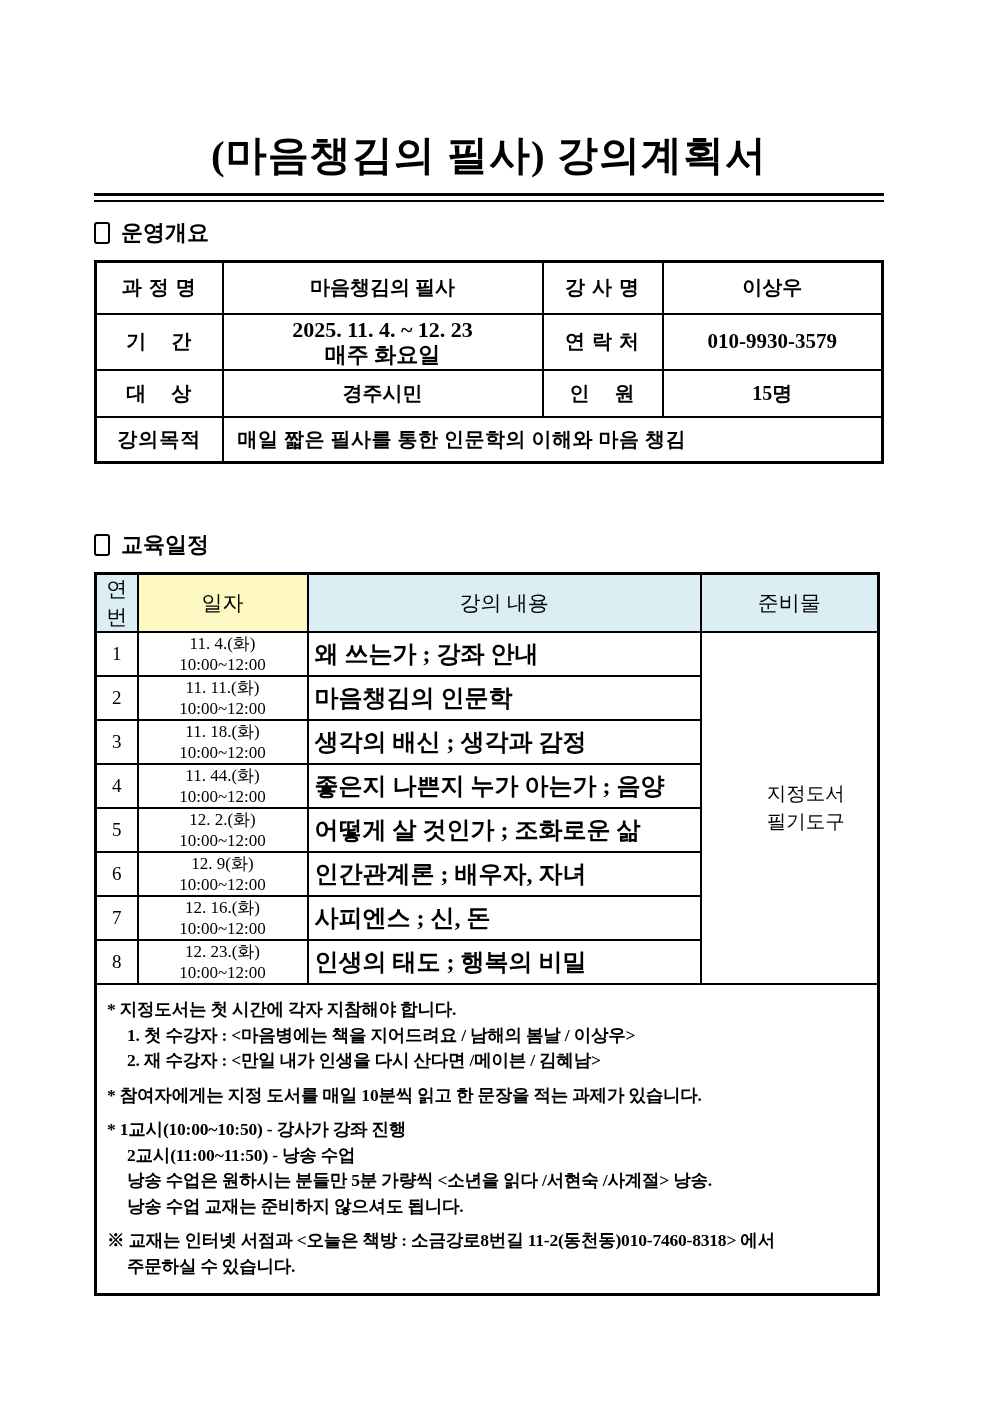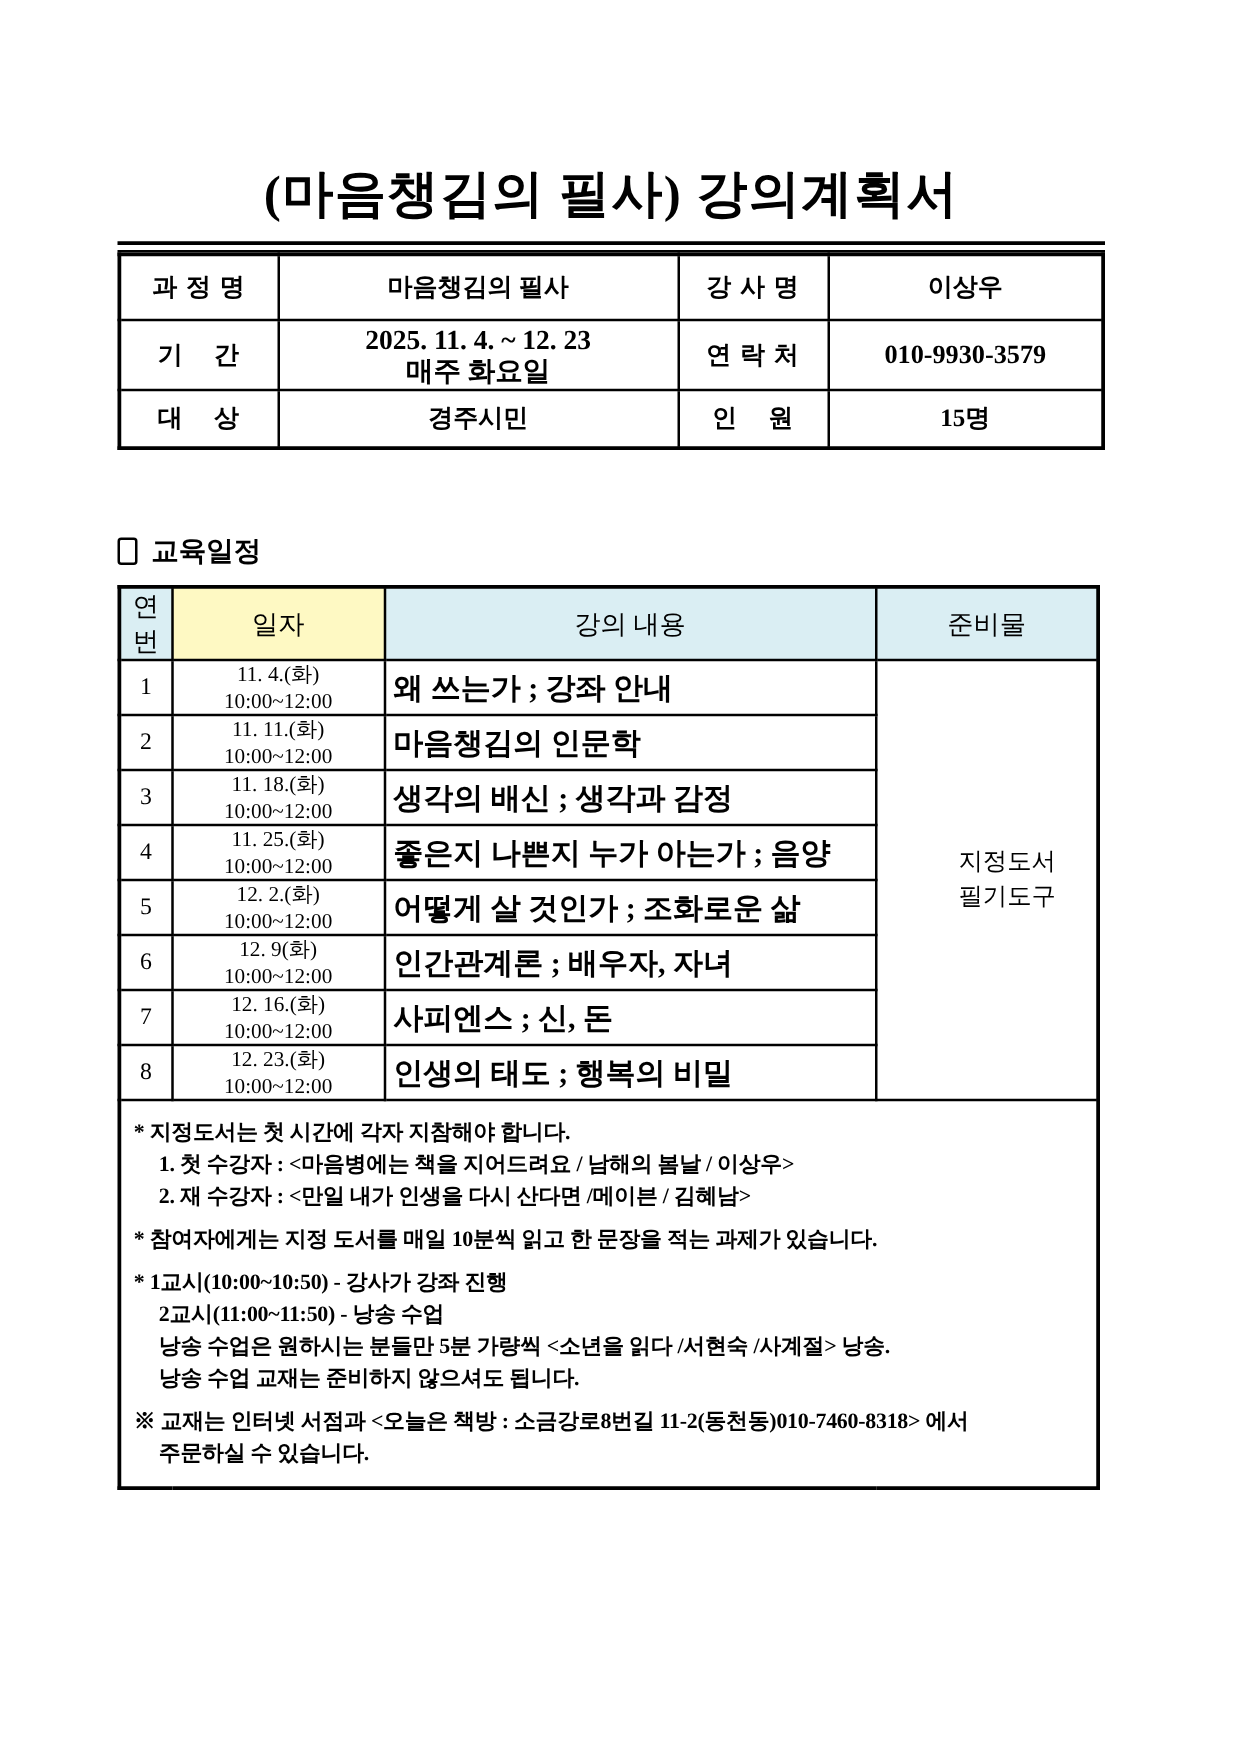--- a/index.html
+++ b/index.html
@@ -79,20 +79,24 @@
 </style>
 </head>
 <body>
 
 <div class="page">
   <div class="inner">
 
     <div class="doc-title">(마음챙김의 필사) 강의계획서</div>
     <div class="title-rule"></div>
 
+    <div class="sec-head">
+      <span class="chk"></span>
+      <span>운영개요</span>
+    </div>
 
     <table class="t1">
       <colgroup>
           <col style="width:127px">
           <col style="width:320px">
           <col style="width:120px">
           <col style="width:220px">
         </colgroup>
       <tbody>
           <tr style="height:52px">
@@ -109,20 +113,24 @@
         </td>
         <td class="lab">연 락 처</td>
         <td class="val2">010-9930-3579</td>
       </tr>
       <tr style="height:47px">
         <td class="lab">대&nbsp;&nbsp;&nbsp;&nbsp;상</td>
         <td>경주시민</td>
         <td class="lab">인&nbsp;&nbsp;&nbsp;&nbsp;원</td>
         <td>15명</td>
       </tr>
+      <tr style="height:46px">
+        <td class="lab">강의목적</td>
+        <td class="goal" colspan="3">매일 짧은 필사를 통한 인문학의 이해와 마음 챙김</td>
+      </tr>
     </tbody>
       </table>
 
     <div class="sec-head" style="margin-top:66px;">
       <span class="chk"></span>
       <span>교육일정</span>
     </div>
 
     <table class="t2">
       <colgroup>
@@ -162,21 +170,21 @@
         <td class="no">3</td>
         <td class="date">
           <div>11. 18.(화)</div>
           <div>10:00~12:00</div>
         </td>
         <td class="cont">생각의 배신 ; 생각과 감정</td>
       </tr>
       <tr class="srow">
         <td class="no">4</td>
         <td class="date">
-          <div>11. 25.(화)</div>
+          <div>11. 44.(화)</div>
           <div>10:00~12:00</div>
         </td>
         <td class="cont">좋은지 나쁜지 누가 아는가 ; 음양</td>
       </tr>
       <tr class="srow">
         <td class="no">5</td>
         <td class="date">
           <div>12. 2.(화)</div>
           <div>10:00~12:00</div>
         </td>

